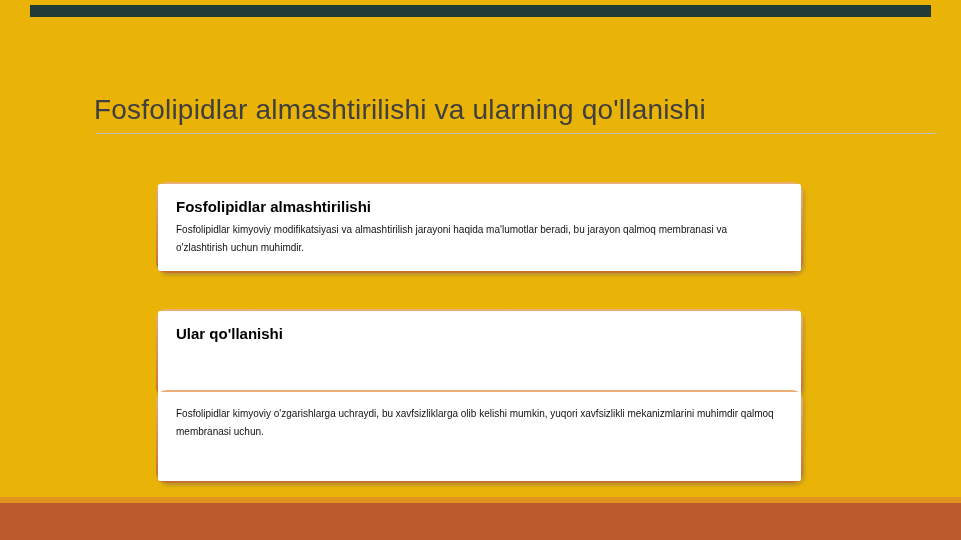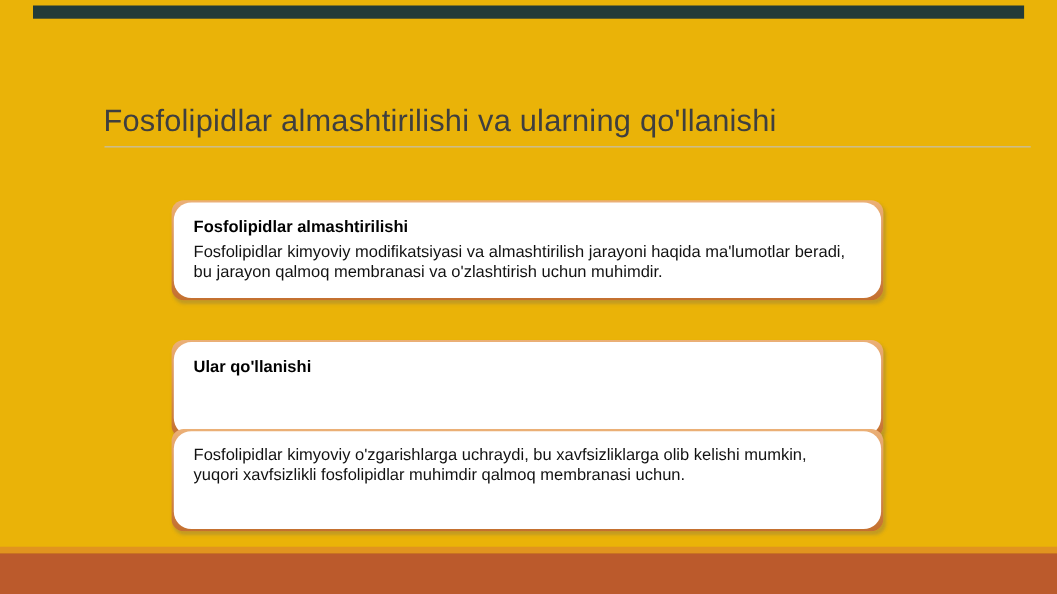--- a/index.html
+++ b/index.html
@@ -59,35 +59,35 @@
       var(--card-border-dark, #C4702F));
     box-shadow: 2px 3px 3px rgba(100, 100, 100, 0.30);
   }
   .card-1 { top: 182px; height: 91px; }
   .card-2 { top: 289px; height: 89px; margin-top: 20px; }
   .card-3 { top: 390px; height: 93px; }
   .card-inner {
     box-sizing: border-box;
     width: 100%;
     height: 100%;
-    border-radius: 16px;
+    border-radius: 2px;
     background: var(--card-bg, #FFFFFF);
     padding: 13px 18px 10px 18px;
     overflow: hidden;
   }
   .card-heading {
     margin: 0 0 5px 0;
     font-size: 15px;
     font-weight: 700;
     color: var(--heading-text, #000000);
     line-height: 19px;
   }
   .card-body {
     margin: 0;
-    font-size: 15px;
+    font-size: 10px;
     color: var(--body-text, #111111);
     line-height: 18px;
     max-width: 600px;
   }
   .footer-accent-stripe {
     position: absolute;
     left: 0;
     top: 497px;
     width: 961px;
     height: 6px;
@@ -121,20 +121,20 @@
   </div>
 
   <div class="card card-2">
     <div class="card-inner">
       <h2 class="card-heading">Ular qo'llanishi</h2>
     </div>
   </div>
 
   <div class="card card-3">
     <div class="card-inner">
-      <p class="card-body">Fosfolipidlar kimyoviy o'zgarishlarga uchraydi, bu xavfsizliklarga olib kelishi mumkin, yuqori xavfsizlikli fosfolipidlar muhimdir qalmoq membranasi uchun.</p>
+      <p class="card-body">Fosfolipidlar kimyoviy o'zgarishlarga uchraydi, bu xavfsizliklarga olib kelishi mumkin, yuqori xavfsizlikli mekanizmlarini muhimdir qalmoq membranasi uchun.</p>
     </div>
   </div>
 
   <div class="footer-accent-stripe"></div>
   <div class="footer-band"></div>
 
 </div>
 
 </body></html>

